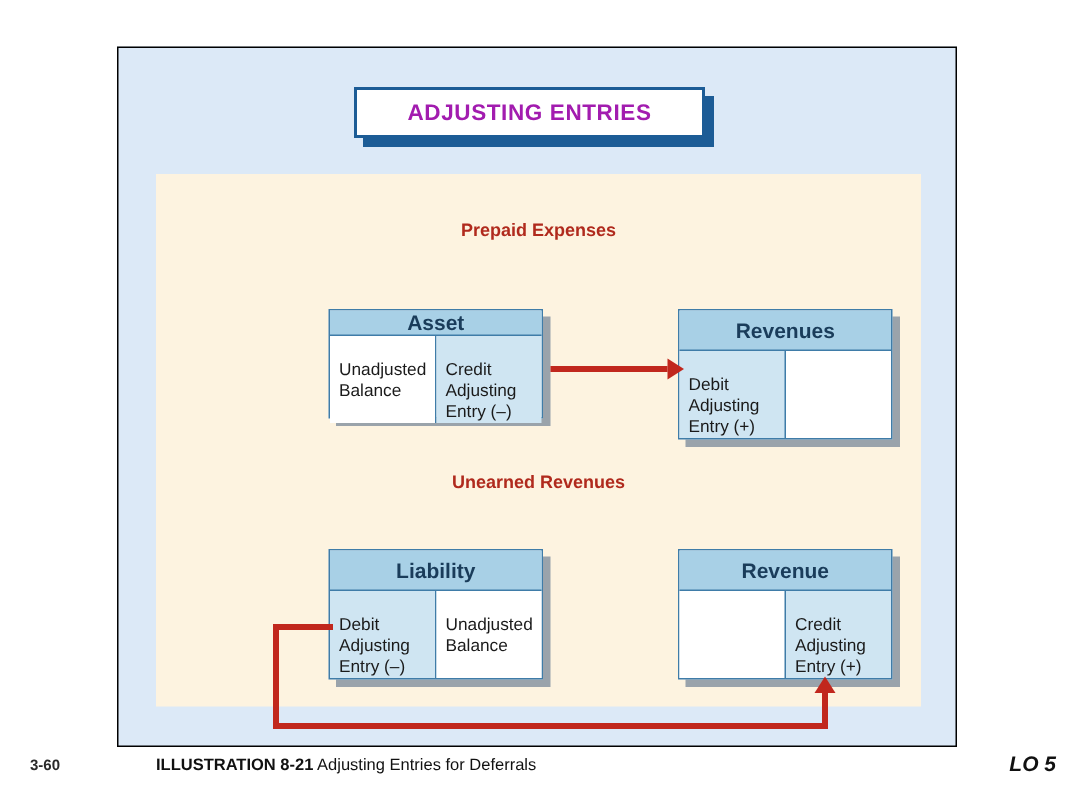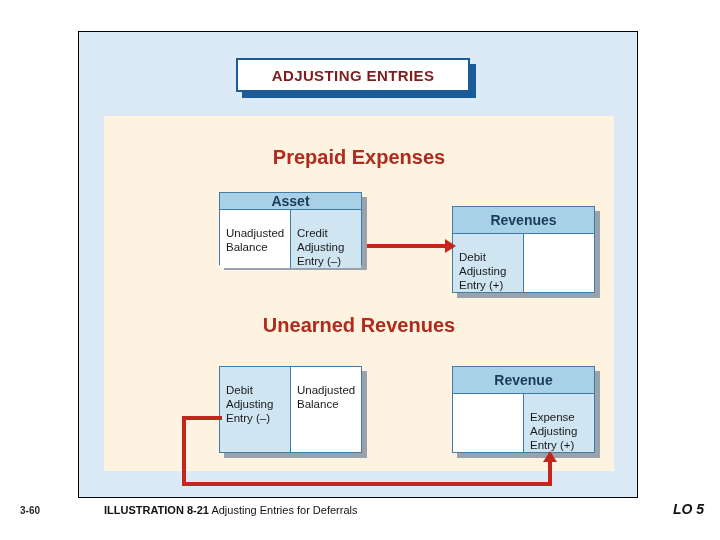--- a/index.html
+++ b/index.html
@@ -52,39 +52,39 @@
     background: #ffffff;
     border: 2px solid #1c5c96;
     box-sizing: border-box;
     display: flex;
     align-items: center;
     justify-content: center;
   }
   #title-banner span {
     font-size: 15px;
     font-weight: bold;
-    color: #7f1d1d;
+    color: #a21caf;
     letter-spacing: 0.4px;
   }
 
   
   #cream-panel {
     position: absolute;
     left: 25px;
     top: 84px;
     width: 510px;
     height: 355px;
     background: #fdf3e0;
   }
 
   .section-heading {
     position: absolute;
     width: 100%;
     text-align: center;
-    font-size: 20px;
+    font-size: 12px;
     font-weight: bold;
     color: #b02a1d;
   }
   #heading-prepaid { top: 30px; }
   #heading-unearned { top: 198px; }
 
   
   .taccount {
     position: absolute;
   }
@@ -137,21 +137,21 @@
     border-right: 1px solid #3f7ca8;
   }
   .tcell.shade {
     background: #cfe5f2;
   }
   .tcell.white {
     background: #ffffff;
   }
 
   
-  #t-asset     { left: 115px; top: 76px;  width: 143px; height: 73px; }
+  #t-asset     { left: 115px; top: 90px;  width: 143px; height: 73px; }
   #t-expense   { left: 348px; top: 90px;  width: 143px; height: 87px; }
   #t-liability { left: 115px; top: 250px; width: 143px; height: 87px; }
   #t-revenue   { left: 348px; top: 250px; width: 143px; height: 87px; }
 
   
   .arrow-line {
     position: absolute;
     background: #c1271d;
   }
   .arrow-head {
@@ -234,34 +234,35 @@
         <div class="tbody">
           <div class="tcell left shade">Debit Adjusting Entry (+)</div>
           <div class="tcell white"></div>
         </div>
       </div>
     </div>
 
     <div class="taccount" id="t-liability">
       <div class="tshadow"></div>
       <div class="tbox">
+        <div class="thead">Liability</div>
         <div class="tbody">
           <div class="tcell left shade">Debit Adjusting Entry (–)</div>
           <div class="tcell white">Unadjusted Balance</div>
         </div>
       </div>
     </div>
 
     <div class="taccount" id="t-revenue">
       <div class="tshadow"></div>
       <div class="tbox">
         <div class="thead">Revenue</div>
         <div class="tbody">
           <div class="tcell left white"></div>
-          <div class="tcell shade">Expense Adjusting Entry (+)</div>
+          <div class="tcell shade">Credit Adjusting Entry (+)</div>
         </div>
       </div>
     </div>
 
     <div class="arrow-line" style="left:263px; top:128px; width:78px; height:4px;"></div>
     <div class="arrow-head right" style="left:341px; top:123px;"></div>
 
     <div class="arrow-line" style="left:78px; top:300px; width:4px; height:70px;"></div>
     <div class="arrow-line" style="left:78px; top:366px; width:370px; height:4px;"></div>
     <div class="arrow-line" style="left:444px; top:345px; width:4px; height:25px;"></div>

